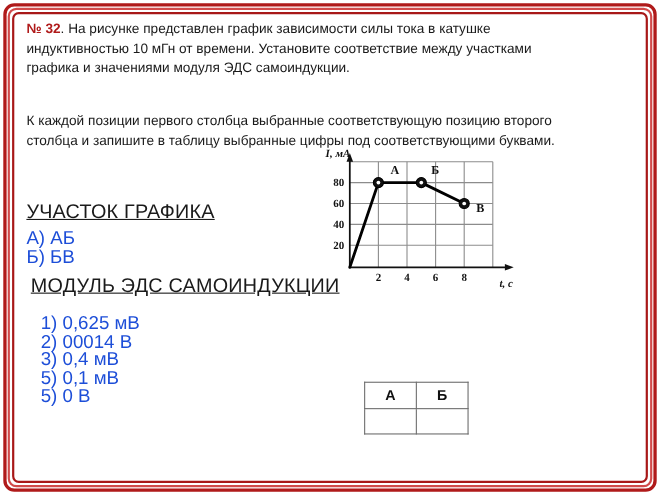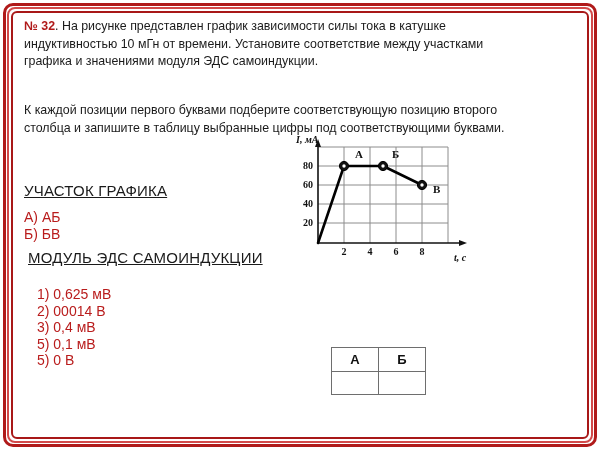--- a/index.html
+++ b/index.html
@@ -79,33 +79,33 @@
     top: 0;
   }
   .para-2 {
     position: absolute;
     left: 0;
     top: 84px;
   }
 
   .section-head {
     position: absolute;
-    font-size: 15px;
+    font-size: 18px;
     color: #1a1a1a;
     text-decoration: underline;
     letter-spacing: 0.2px;
   }
   .head-graph { left: 0; top: 164px; }
   .head-emf   { left: 4px; top: 231px; }
 
   .listblock {
     position: absolute;
-    font-size: 14px;
+    font-size: 17px;
     line-height: 16.5px;
-    color: #b91c1c;
+    color: #1d4ed8;
   }
   .list-parts   { left: 0; top: 191px; }
   .list-answers { left: 13px; top: 268px; }
   .listblock div { white-space: nowrap; }
 
   
   .graph-wrap {
     position: absolute;
     left: 276px;
     top: 130px;
@@ -145,21 +145,21 @@
 
   <div class="content">
 
     <div class="para para-1">
       <span class="qnum">№ 32</span><span>. На рисунке представлен график зависимости силы тока  в катушке</span>
       <span>индуктивностью 10 мГн от времени. Установите соответствие между</span>
       <span>участками графика и значениями модуля ЭДС самоиндукции.</span>
     </div>
 
     <div class="para para-2">
-      <span>К каждой позиции первого буквами подберите соответствующую позицию</span>
+      <span>К каждой позиции первого столбца выбранные соответствующую позицию</span>
       <span>второго столбца и запишите в таблицу выбранные цифры под</span>
       <span>соответствующими буквами.</span>
     </div>
 
     <div class="section-head head-graph">УЧАСТОК ГРАФИКА</div>
 
     <div class="listblock list-parts">
       <div>А) АБ</div>
       <div>Б) БВ</div>
     </div>

